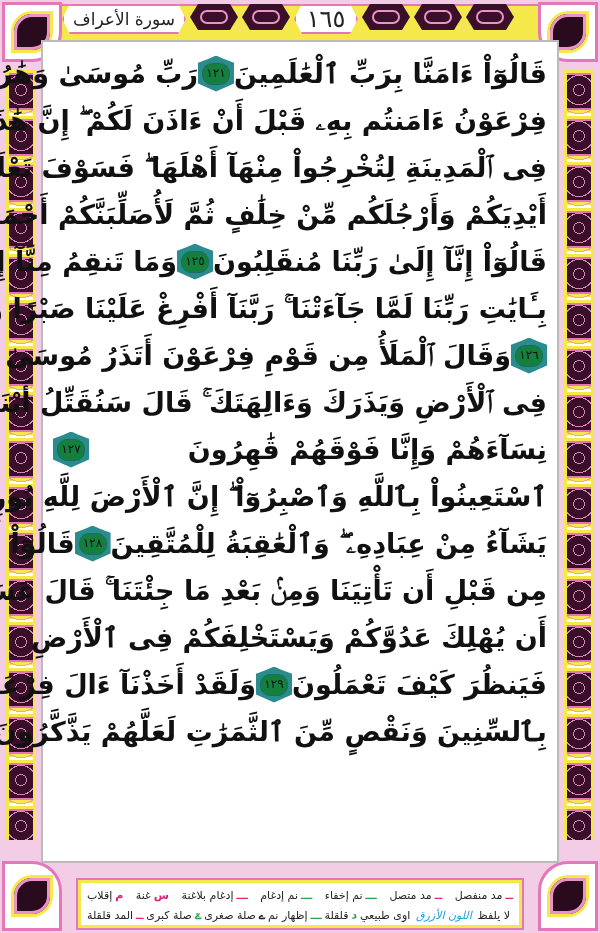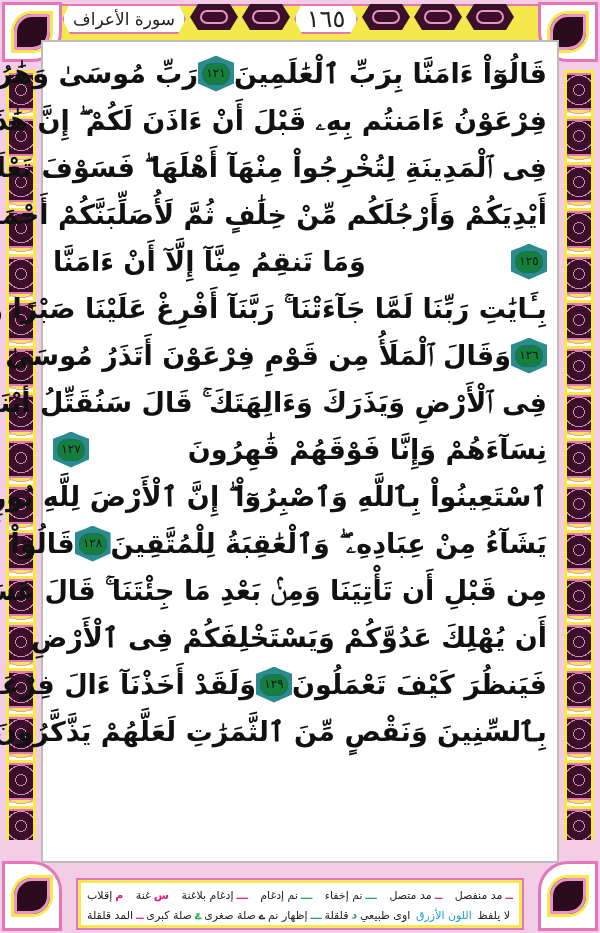--- a/index.html
+++ b/index.html
@@ -192,20 +192,21 @@
         </span>
         <span class="seg">لَأُقَطِّعَنَّ</span>
       </div>
       <div class="line">
         <span class="seg">أَيْدِيَكُمْ وَأَرْجُلَكُم مِّنْ خِلَٰفٍ ثُمَّ لَأُصَلِّبَنَّكُمْ أَجْمَعِينَ</span>
         <span class="ayah-mark">
           <span class="num">١٢٤</span>
         </span>
       </div>
       <div class="line">
+        <span class="seg">قَالُوٓاْ إِنَّآ إِلَىٰ رَبِّنَا مُنقَلِبُونَ</span>
         <span class="ayah-mark">
           <span class="num">١٢٥</span>
         </span>
         <span class="seg">وَمَا تَنقِمُ مِنَّآ إِلَّآ أَنْ ءَامَنَّا</span>
       </div>
       <div class="line">
         <span class="seg">بِـَٔايَٰتِ رَبِّنَا لَمَّا جَآءَتْنَا ۚ رَبَّنَآ أَفْرِغْ عَلَيْنَا صَبْرًا وَتَوَفَّنَا مُسْلِمِينَ</span>
       </div>
       <div class="line">
         <span class="ayah-mark">
@@ -284,21 +285,21 @@
           <span>إقلاب</span>
         </span>
       </div>
     <div class="legend-row" id="legend-row2">
         <span class="legend-item">
           <span class="sw" style="color: rgb(34, 34, 34);"></span>
           <span style="color: rgb(34, 34, 34);">لا يلفظ</span>
         </span>
         <span class="legend-item">
           <span class="sw" style="color: rgb(27, 160, 217);"></span>
-          <span style="color: rgb(27, 160, 217);">اللون الأزرق</span>
+          <span style="color: rgb(27, 160, 217); font-style: italic;">اللون الأزرق</span>
         </span>
         <span class="legend-item">
           <span class="sw" style="color: rgb(34, 34, 34);"></span>
           <span style="color: rgb(34, 34, 34);">اوى طبيعي</span>
         </span>
         <span class="legend-item">
           <span class="sw" style="color: rgb(42, 164, 74);">د</span>
           <span>قلقلة</span>
         </span>
         <span class="legend-item">

